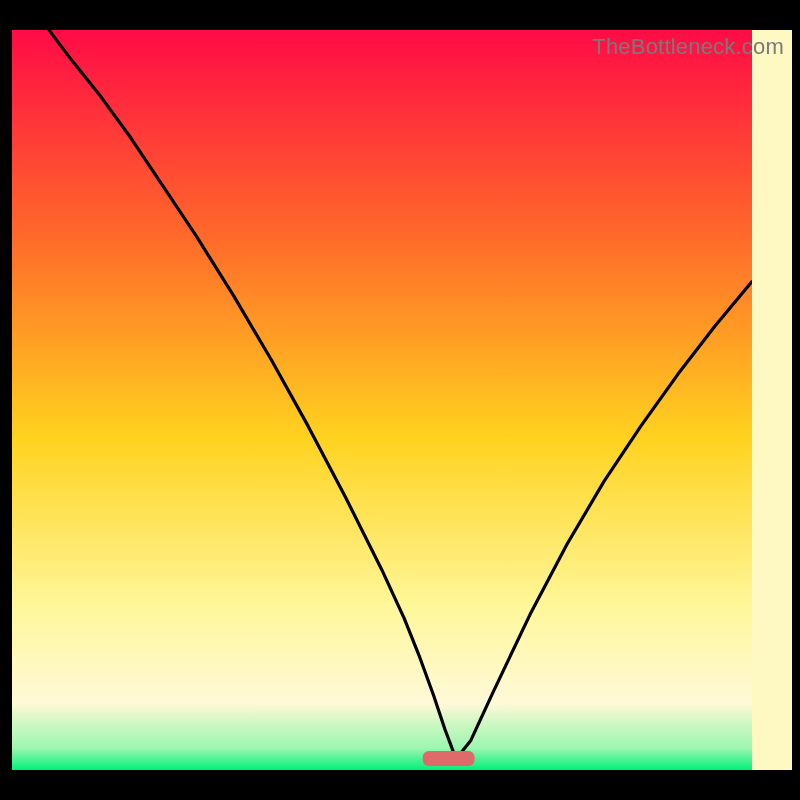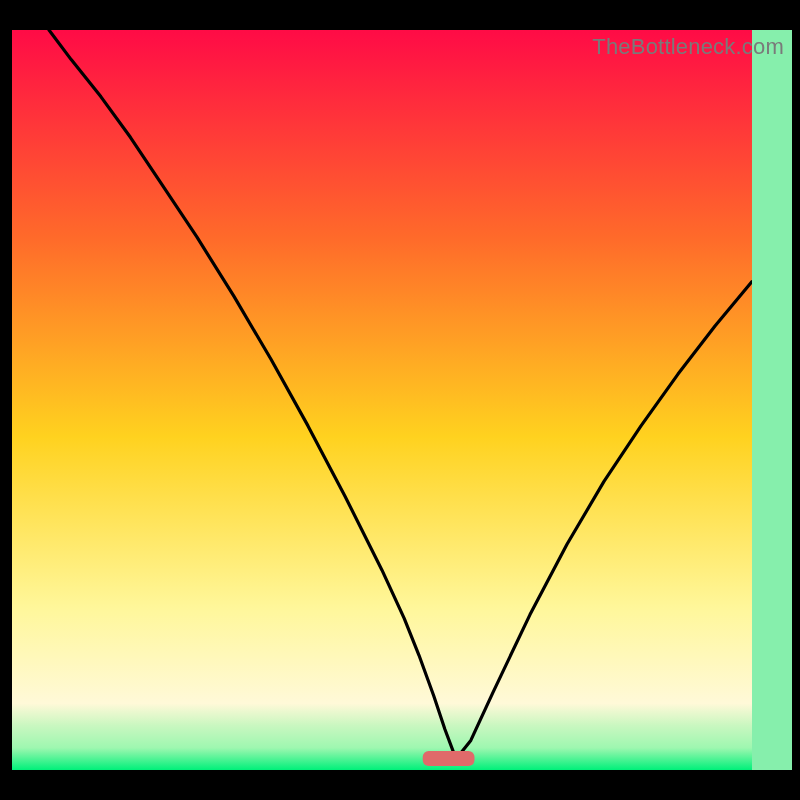--- a/index.html
+++ b/index.html
@@ -10,21 +10,21 @@
     background: #000;
     overflow: hidden;
     font-family: Arial, Helvetica, sans-serif;
   }
   .frame {
     position: absolute;
     left: 12px;
     top: 30px;
     width: 780px;
     height: 740px;
-    background: #86efac;
+    background: #fef9c3;
   }
   .watermark {
     position: absolute;
     top: 4px;
     right: 8px;
     color: #7a7a7a;
     font-size: 22px;
     font-weight: 500;
     letter-spacing: 0.2px;
     z-index: 5;

